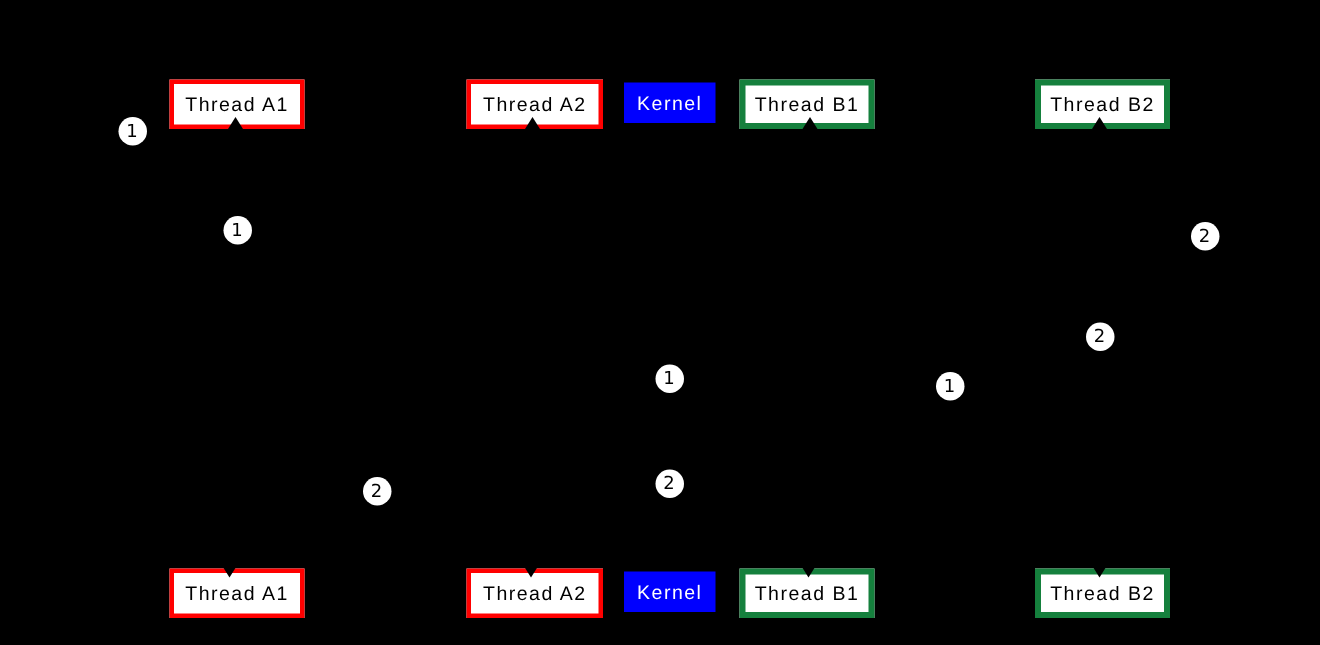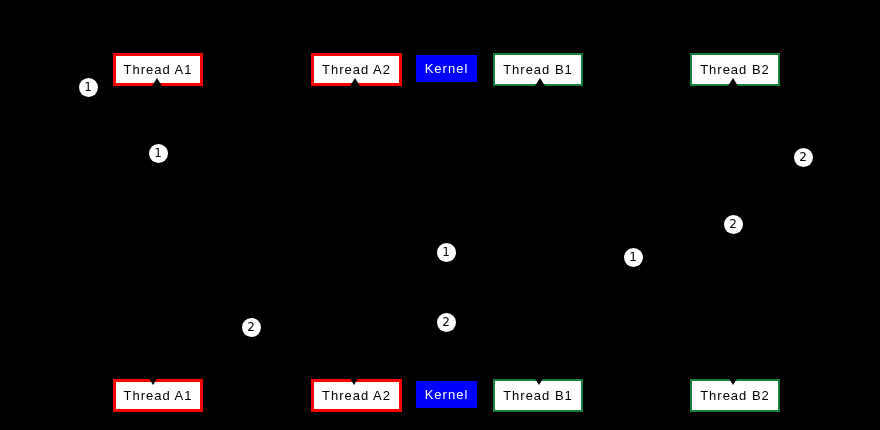--- a/index.html
+++ b/index.html
@@ -23,21 +23,21 @@
     align-items: center;
     justify-content: center;
     background: #ffffff;
     color: #000000;
     font-family: Liberation Sans, sans-serif;
     font-size: 13px;
     letter-spacing: 1px;
     white-space: nowrap;
   }
   .box.thread-a { border: 3px solid #ff0000; }
-  .box.thread-b { border: 2px solid #15803d; }
+  .box.thread-b { border: 4px solid #15803d; }
   .box.kernel {
     background: #0000ff;
     color: #ffffff;
     border: none;
     text-align: center;
   }
   .step {
     position: absolute;
     width: 19px;
     height: 19px;

